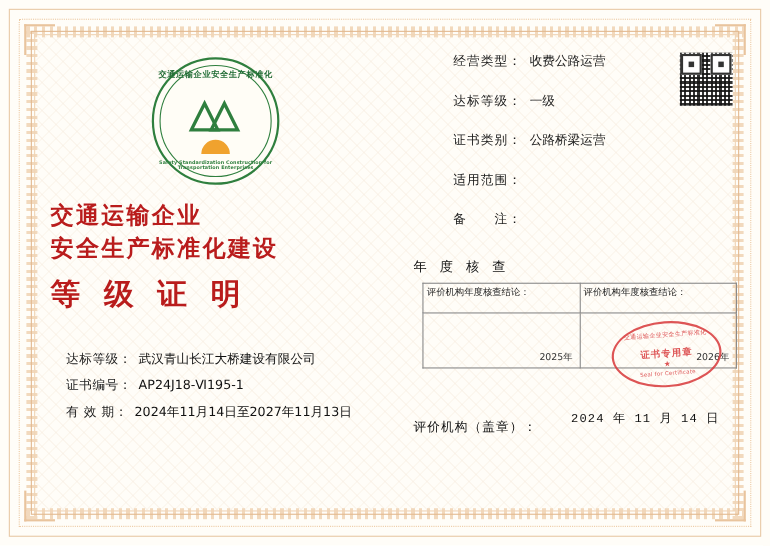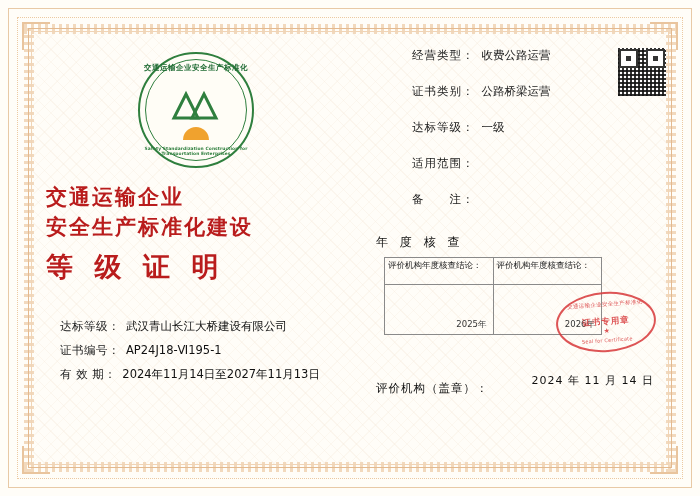--- a/index.html
+++ b/index.html
@@ -223,21 +223,21 @@
 
   
   .annual-title {
     font-size: 12px;
     letter-spacing: 4px;
     color: #111;
     margin-top: 6px;
     margin-bottom: 6px;
   }
   .annual-table {
-    width: 218px;
+    width: 286px;
     border-collapse: collapse;
     table-layout: fixed;
     margin-left: 8px;
   }
   .annual-table td {
     border: 1px solid #8a8a8a;
     height: 22px;
     font-size: 8.5px;
     color: #222;
     padding: 2px 3px;
@@ -303,20 +303,21 @@
     font-size: 7px;
   }
 
   .date-line {
     position: absolute;
     right: 4px;
     bottom: 8px;
     font-size: 11px;
     color: #111;
     letter-spacing: 1px;
+    font-family: Liberation Mono, monospace;
   }
 
   
   .texture {
     position: absolute;
     left: 32px; top: 32px; right: 32px; bottom: 32px;
     pointer-events: none;
     opacity: 0.5;
     background-image:
       repeating-linear-gradient(45deg, rgba(236,214,190,0.35) 0 1px, transparent 1px 9px),
@@ -382,26 +383,26 @@
 
     <div class="right-col">
 
       <div class="qr"></div>
 
       <div class="field-row">
         <span class="field-label">经营类型：</span>
         <span class="field-value">收费公路运营</span>
       </div>
       <div class="field-row">
+        <span class="field-label">达标等级：</span>
+        <span class="field-value">一级</span>
+      </div>
+      <div class="field-row">
         <span class="field-label">证书类别：</span>
         <span class="field-value">公路桥梁运营</span>
-      </div>
-      <div class="field-row">
-        <span class="field-label">达标等级：</span>
-        <span class="field-value">一级</span>
       </div>
       <div class="field-row">
         <span class="field-label">适用范围：</span>
         <span class="field-value"></span>
       </div>
       <div class="field-row">
         <span class="field-label">备　　注：</span>
         <span class="field-value"></span>
       </div>
 

